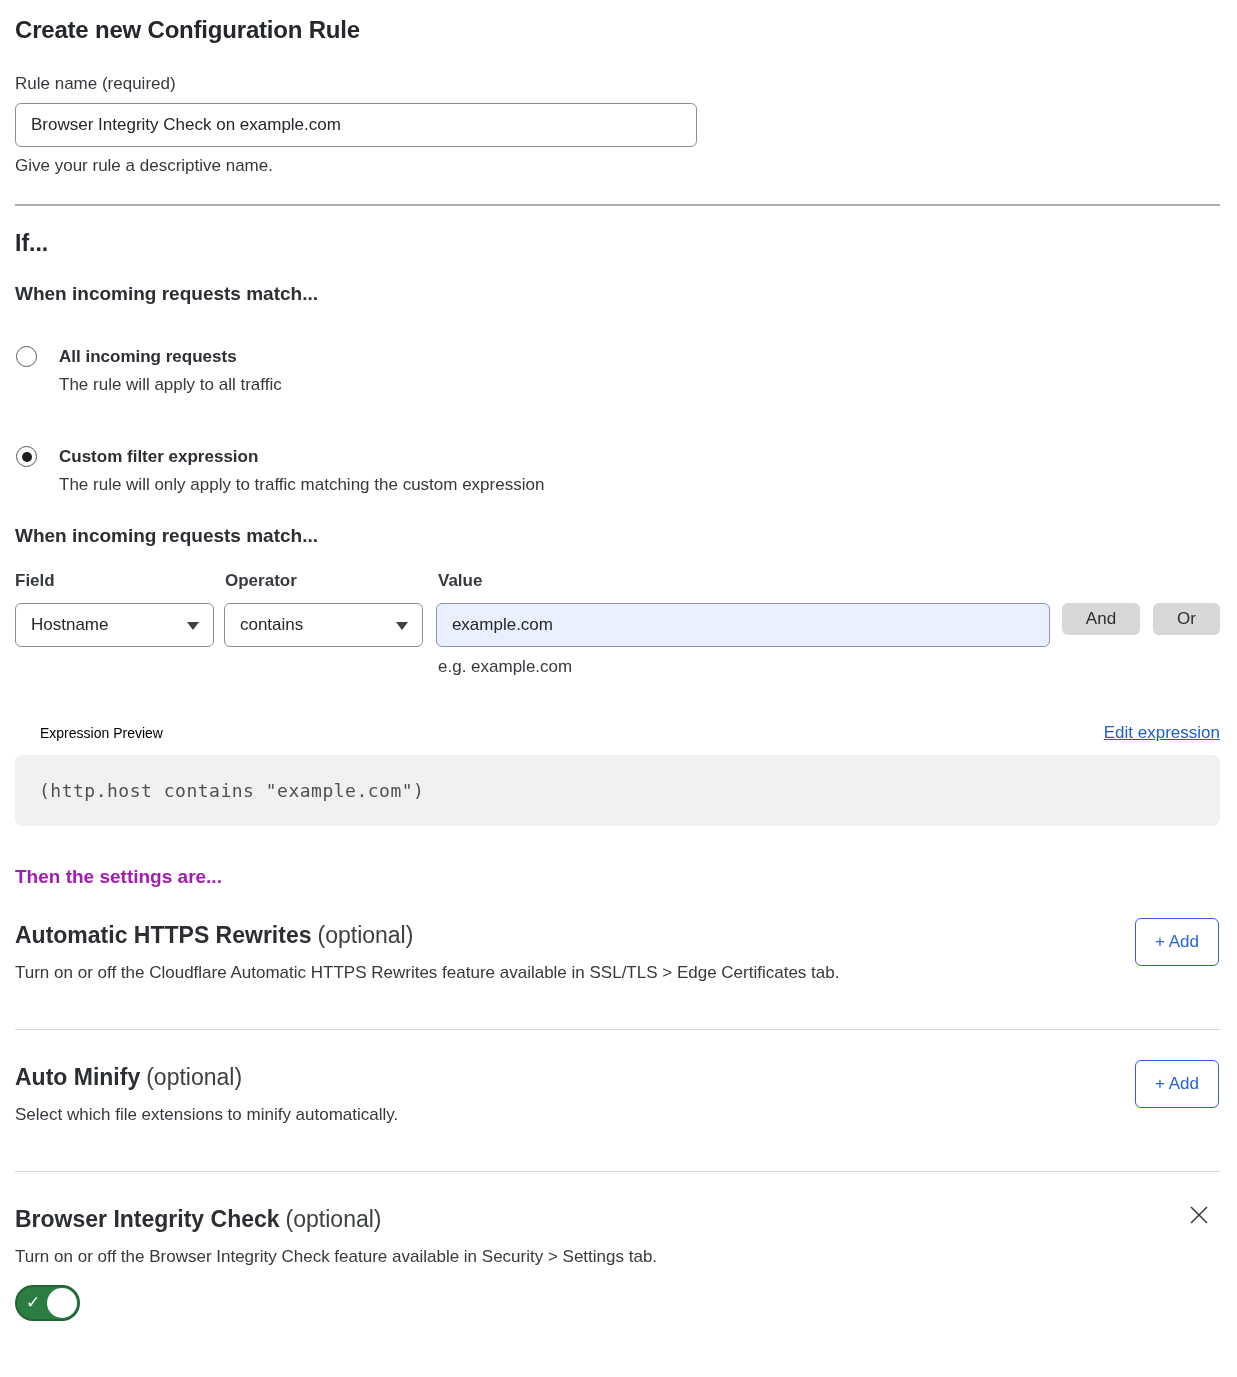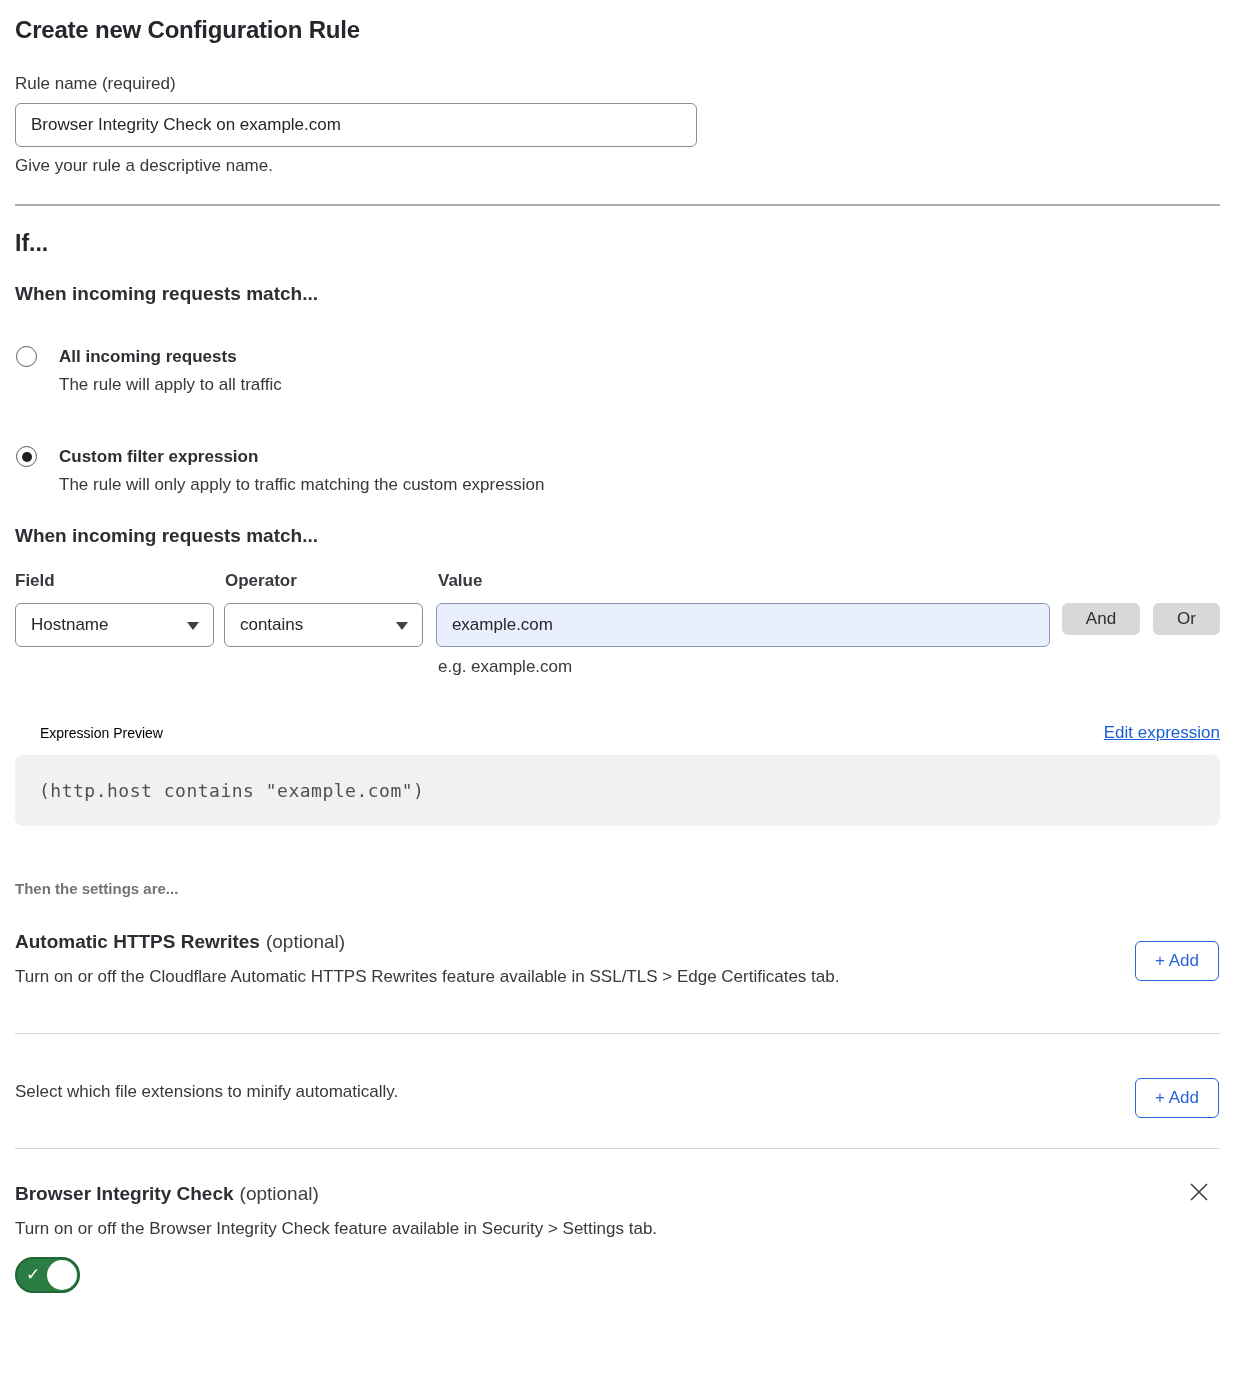--- a/index.html
+++ b/index.html
@@ -162,40 +162,39 @@
     margin-top: 12px;
     background: #f1f1f2;
     border-radius: 8px;
     padding: 25px 24px;
     font-family: "DejaVu Sans Mono", "Liberation Mono", monospace;
     font-size: 18px;
     color: #4d5156;
     letter-spacing: 0.5px;
   }
 
-  h3.then-heading { margin-top: 54px; font-size: 15px; font-weight: 700; color: #737373; }
+  h3.then-heading { margin-top: 40px; font-size: 19px; font-weight: 700; color: #a21caf; }
 
   .setting-row { position: relative; padding: 34px 0 46px 0; }
-  .setting-heading { font-size: 19px; color: #3c4043; }
+  .setting-heading { font-size: 23px; color: #3c4043; }
   .setting-name { font-weight: 700; color: #2b2e32; }
   .setting-optional { font-weight: 400; margin-left: 6px; }
   .setting-desc { margin-top: 14px; font-size: 17px; color: #36393d; max-width: 1000px; }
   .add-btn {
     position: absolute;
     top: 30px; right: 1px;
-    height: 40px;
+    height: 48px;
     padding: 0 19px;
     background: #ffffff;
     border: 1px solid #2b63d9;
     border-radius: 6px;
     color: #2b63d9;
     font-size: 17px;
     font-family: inherit;
     cursor: pointer;
-    margin-top: 14px;
   }
   .close-btn {
     position: absolute;
     top: 32px; right: 10px;
     width: 22px; height: 22px;
     background: none; border: none;
     cursor: pointer;
     padding: 0;
   }
   .close-btn svg { display: block; }
@@ -303,20 +302,23 @@
     <div class="setting-heading">
       <span class="setting-name">Automatic HTTPS Rewrites</span><span class="setting-optional">(optional)</span>
     </div>
     <div class="setting-desc">Turn on or off the Cloudflare Automatic HTTPS Rewrites feature available in SSL/TLS &gt; Edge Certificates tab.</div>
     <button class="add-btn">+ Add</button>
   </div>
 
   <hr class="divider-light">
 
   <div class="setting-row">
+    <div class="setting-heading">
+      <span class="setting-name">Auto Minify</span><span class="setting-optional">(optional)</span>
+    </div>
     <div class="setting-desc">Select which file extensions to minify automatically.</div>
     <button class="add-btn">+ Add</button>
   </div>
 
   <hr class="divider-light">
 
   <div class="setting-row">
     <div class="setting-heading">
       <span class="setting-name">Browser Integrity Check</span><span class="setting-optional">(optional)</span>
     </div>

